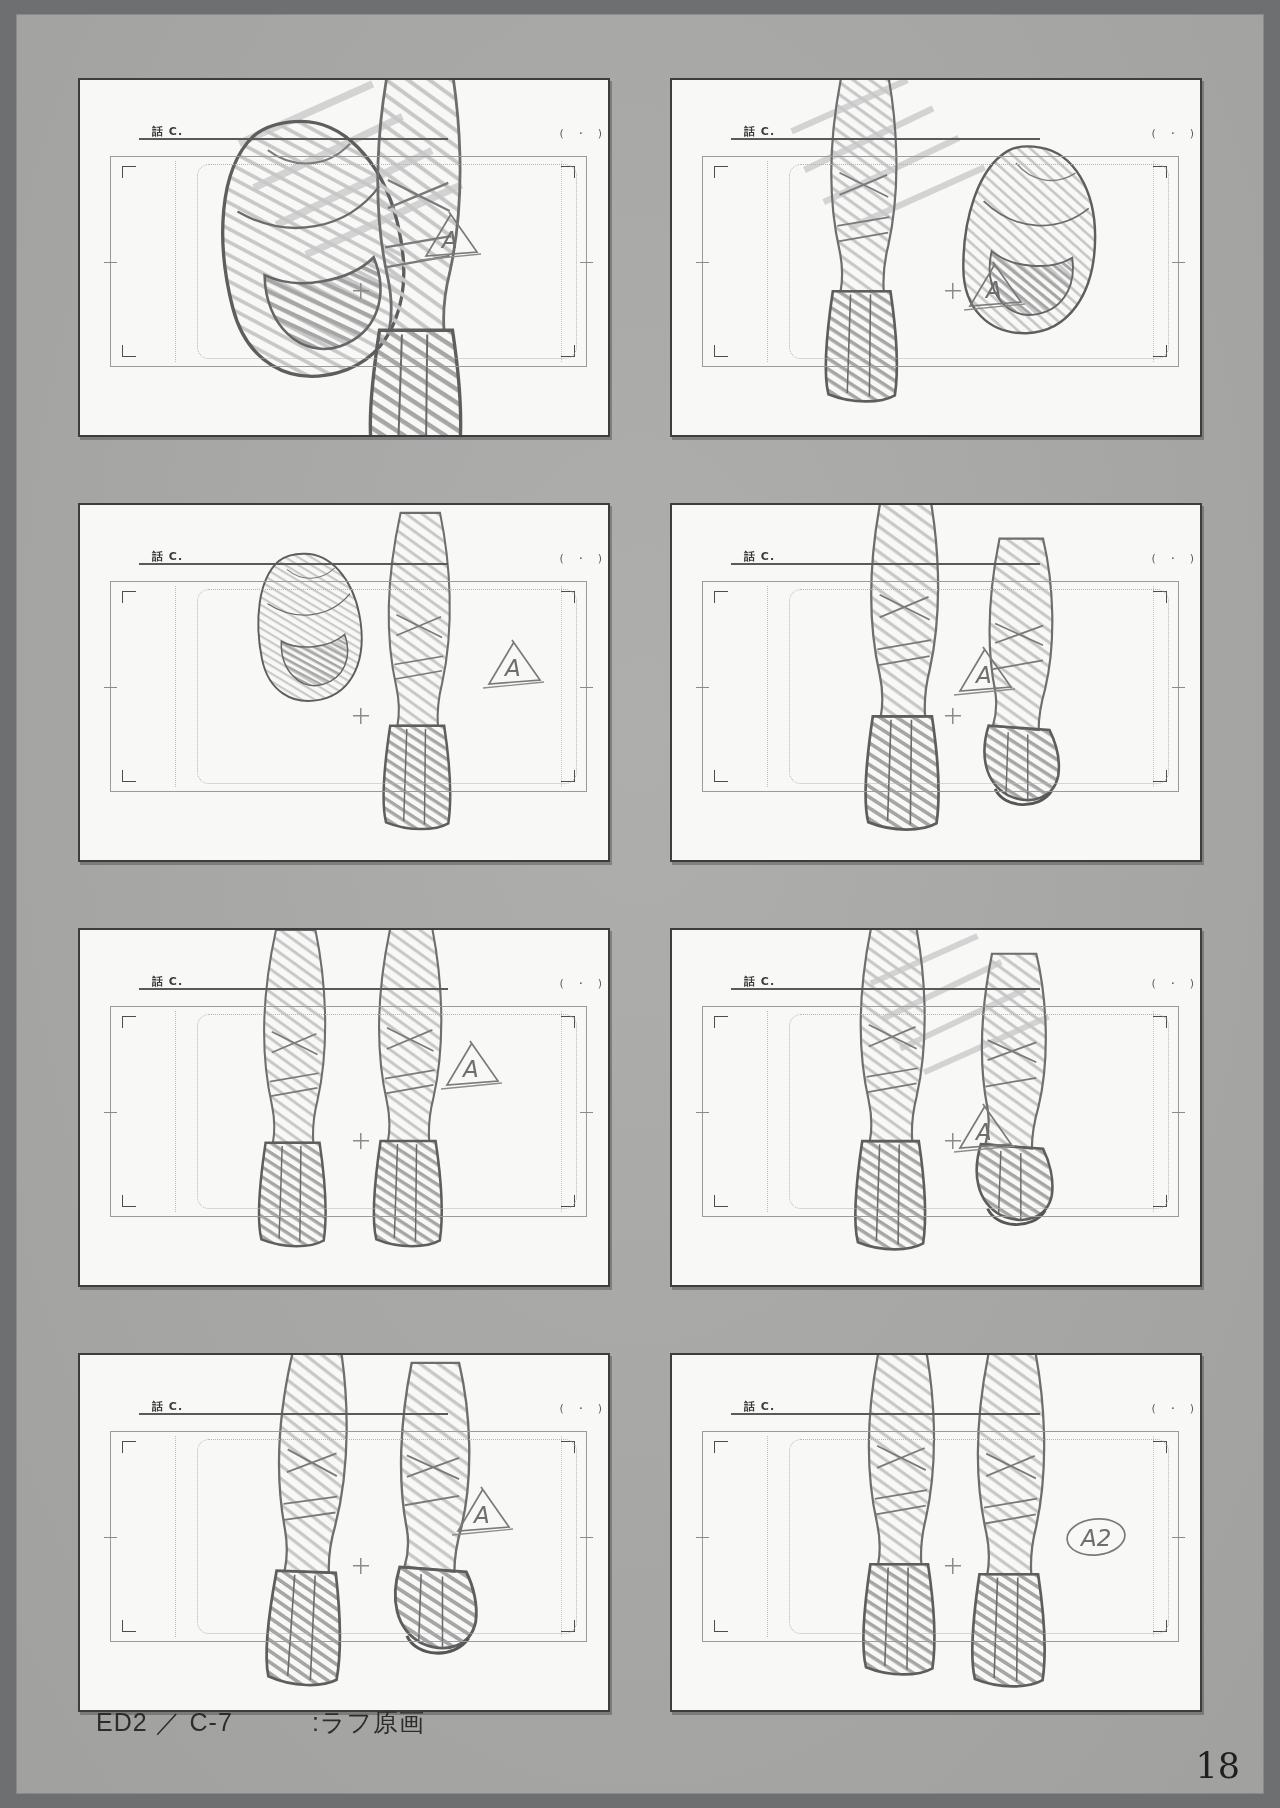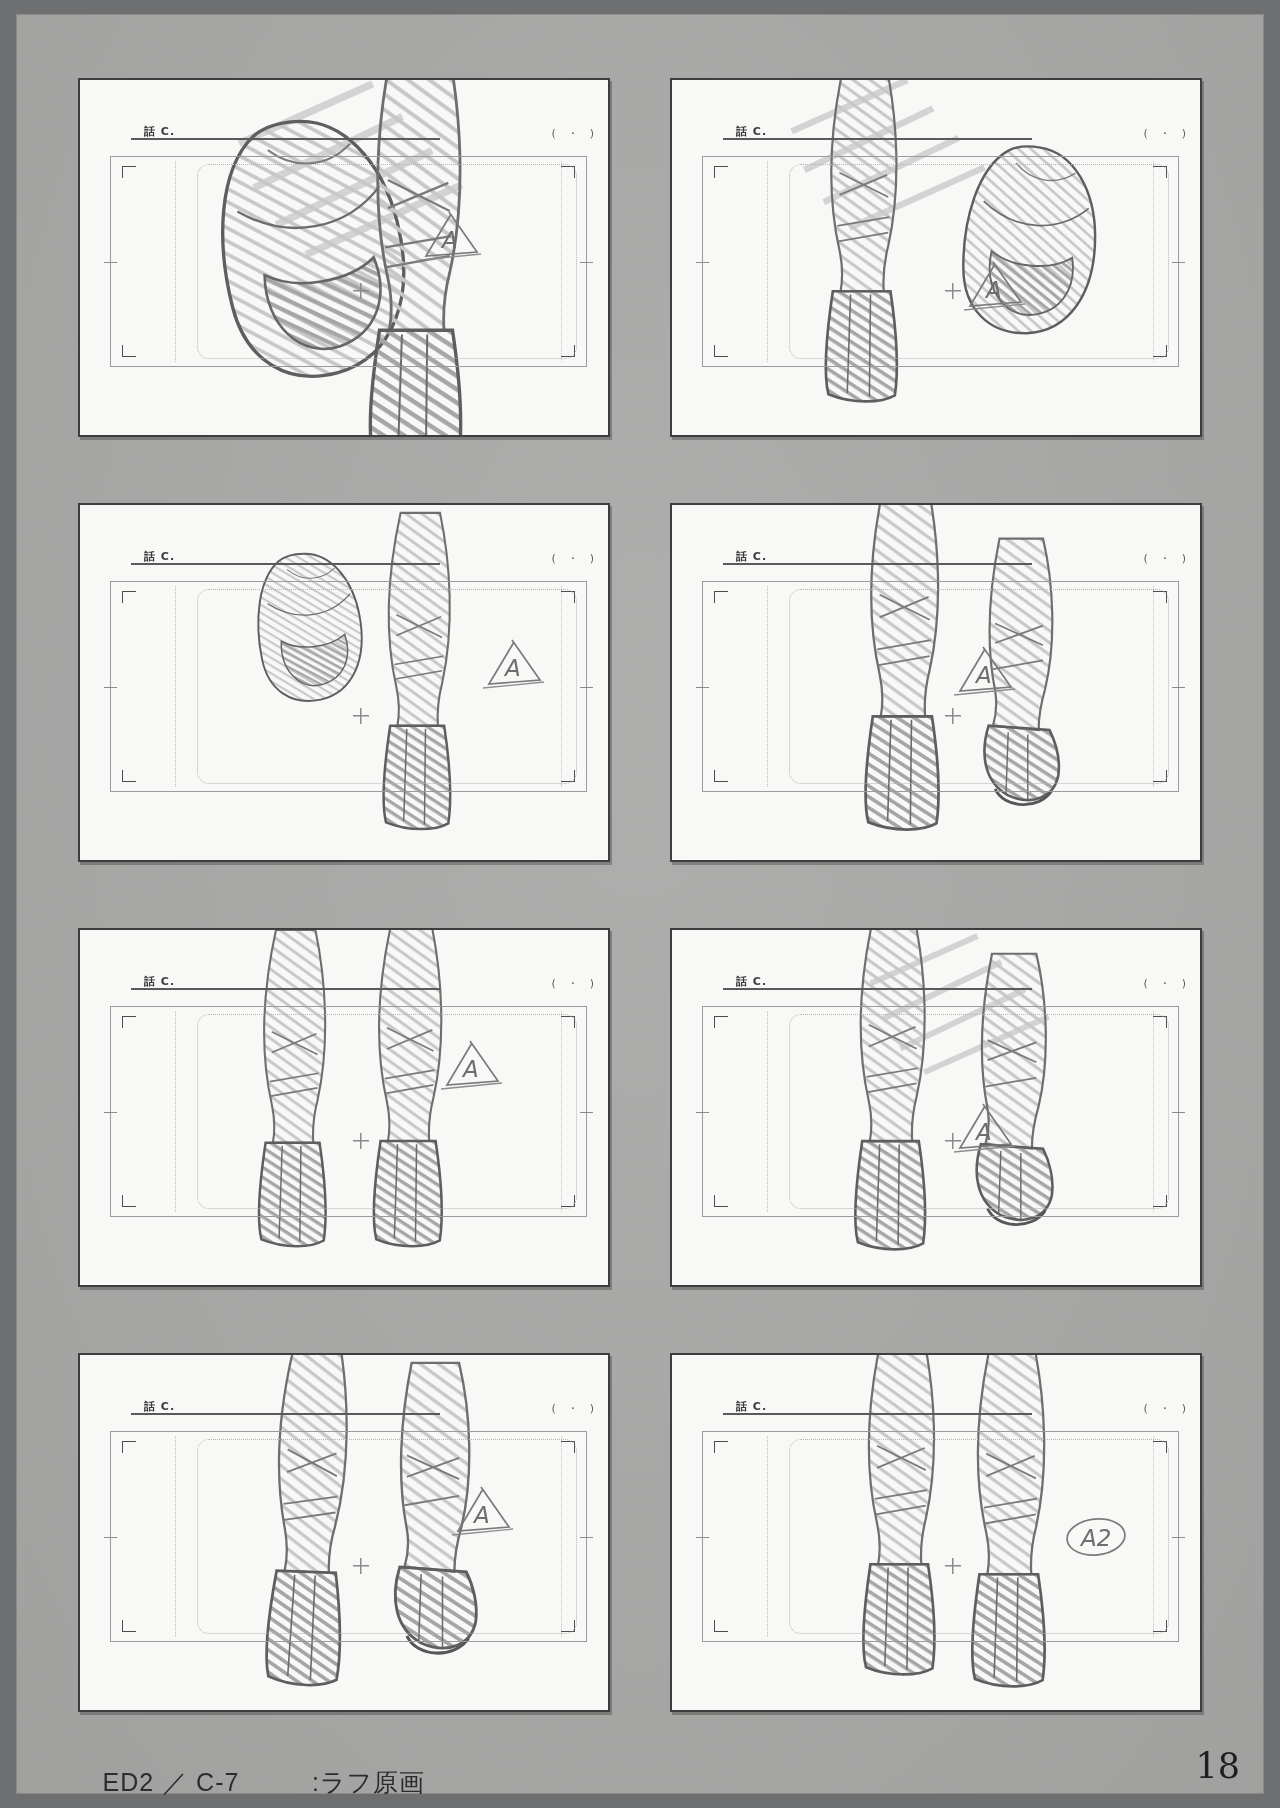--- a/index.html
+++ b/index.html
@@ -28,21 +28,21 @@
   .panel{
     position:relative;width:532px;height:359px;
     background:#f8f8f6;
     border:2px solid #3d3d3f;
     box-sizing:border-box;
     box-shadow:2px 3px 0 rgba(45,45,45,.35);
     overflow:hidden;
   }
   .sketch{position:absolute;left:0;top:0;width:100%;height:100%;}
   
-  .hdr{position:absolute;left:4px;top:44px;width:100%;height:18px;padding-left:6px;}
+  .hdr{position:absolute;left:12px;top:44px;width:100%;height:18px;padding-left:6px;}
   .hdr .rule{position:absolute;left:47px;right:178px;top:14px;height:1.5px;background:#5a5a5a;}
   .hdr .lbl{
     position:absolute;left:60px;top:0px;
     font-size:11px;font-weight:bold;letter-spacing:1px;color:#3a3a3a;
     font-family:"DejaVu Sans", sans-serif;
   }
   .hdr .mark{
     position:absolute;right:20px;top:2px;
     font-size:11px;color:#5d5d5d;letter-spacing:4px;white-space:nowrap;
     font-family:"DejaVu Sans", sans-serif;
@@ -78,22 +78,22 @@
   .p1 .ann{left:64%;top:36%;}
   .p2 .ann{left:55%;top:50%;}
   .p3 .ann{left:76%;top:37%;}
   .p4 .ann{left:53%;top:39%;}
   .p5 .ann{left:68%;top:30%;}
   .p6 .ann{left:53%;top:48%;}
   .p7 .ann{left:70%;top:36%;}
   .p8 .ann{left:74%;top:43%;}
   
   .caption{
-    position:absolute;left:80px;top:1752px;
-    font-size:25px;color:#2c2c2c;letter-spacing:1px;text-align:center;
+    position:absolute;left:80px;top:1692px;
+    font-size:25px;color:#2c2c2c;letter-spacing:1px;
   }
   .caption .code{display:inline-block;min-width:150px;}
   .caption .label{margin-left:58px;}
   .pageno{
     position:absolute;right:24px;bottom:8px;
     font-family:"DejaVu Serif", serif;font-size:35px;color:#1f1f1f;
   }
 </style>
 </head>
 <body>

